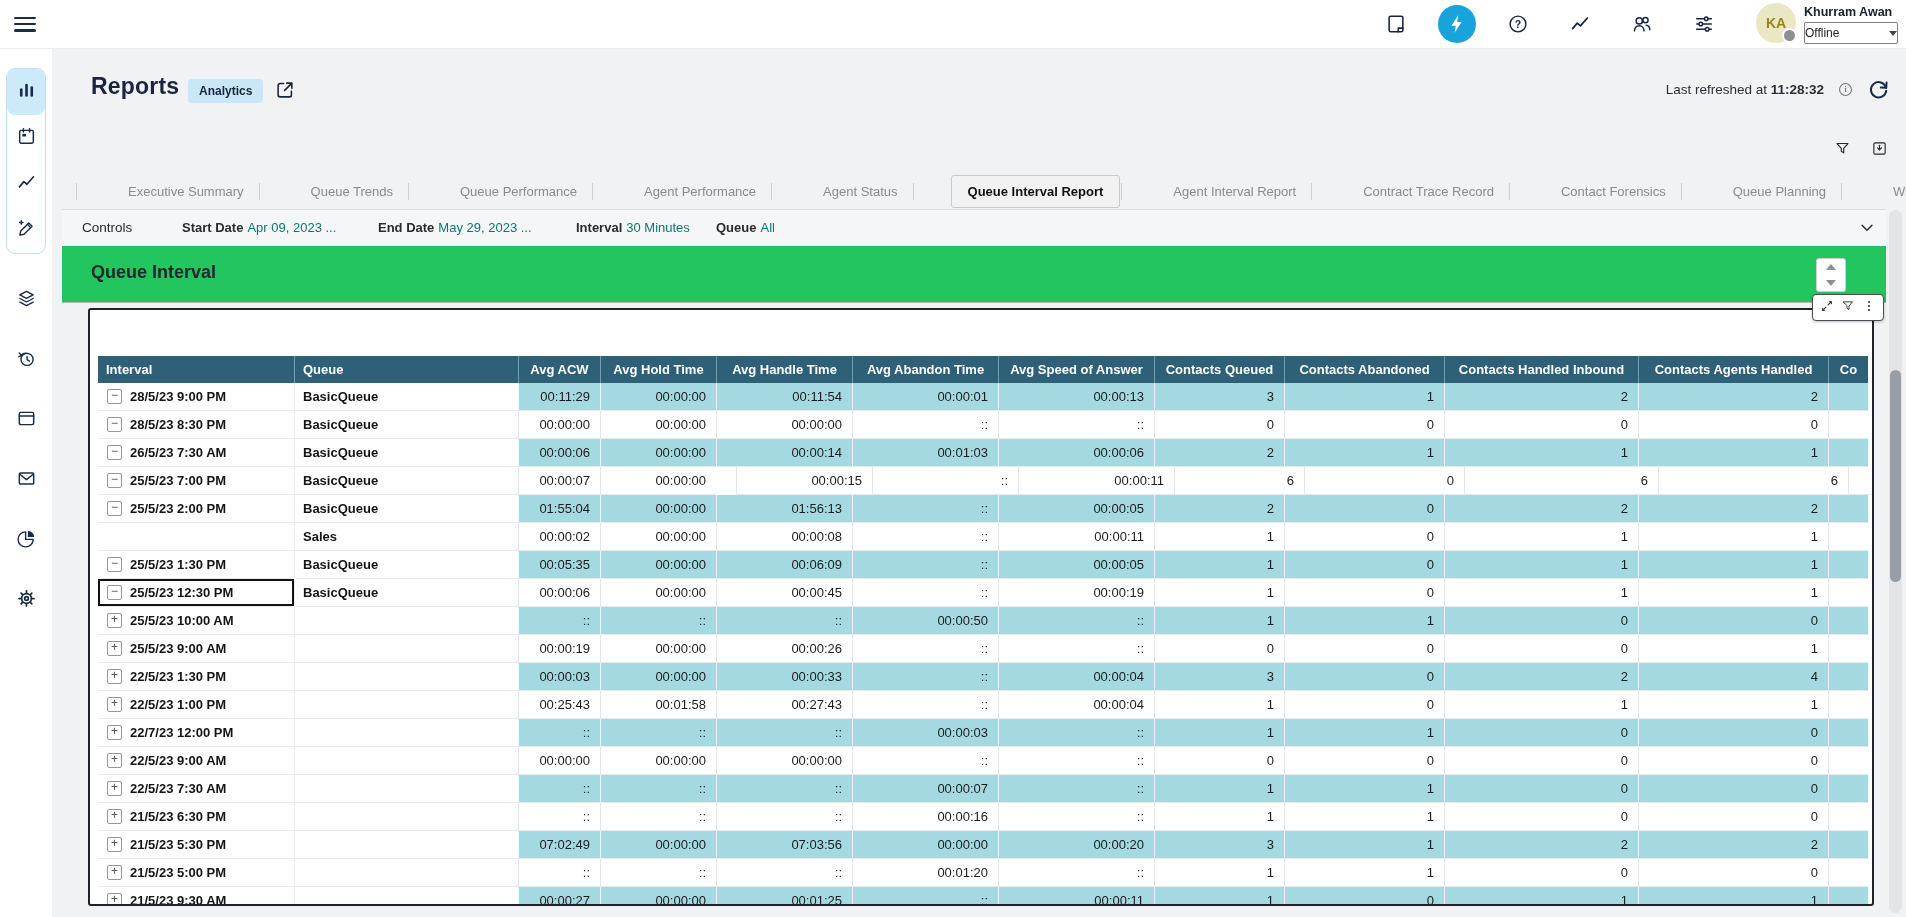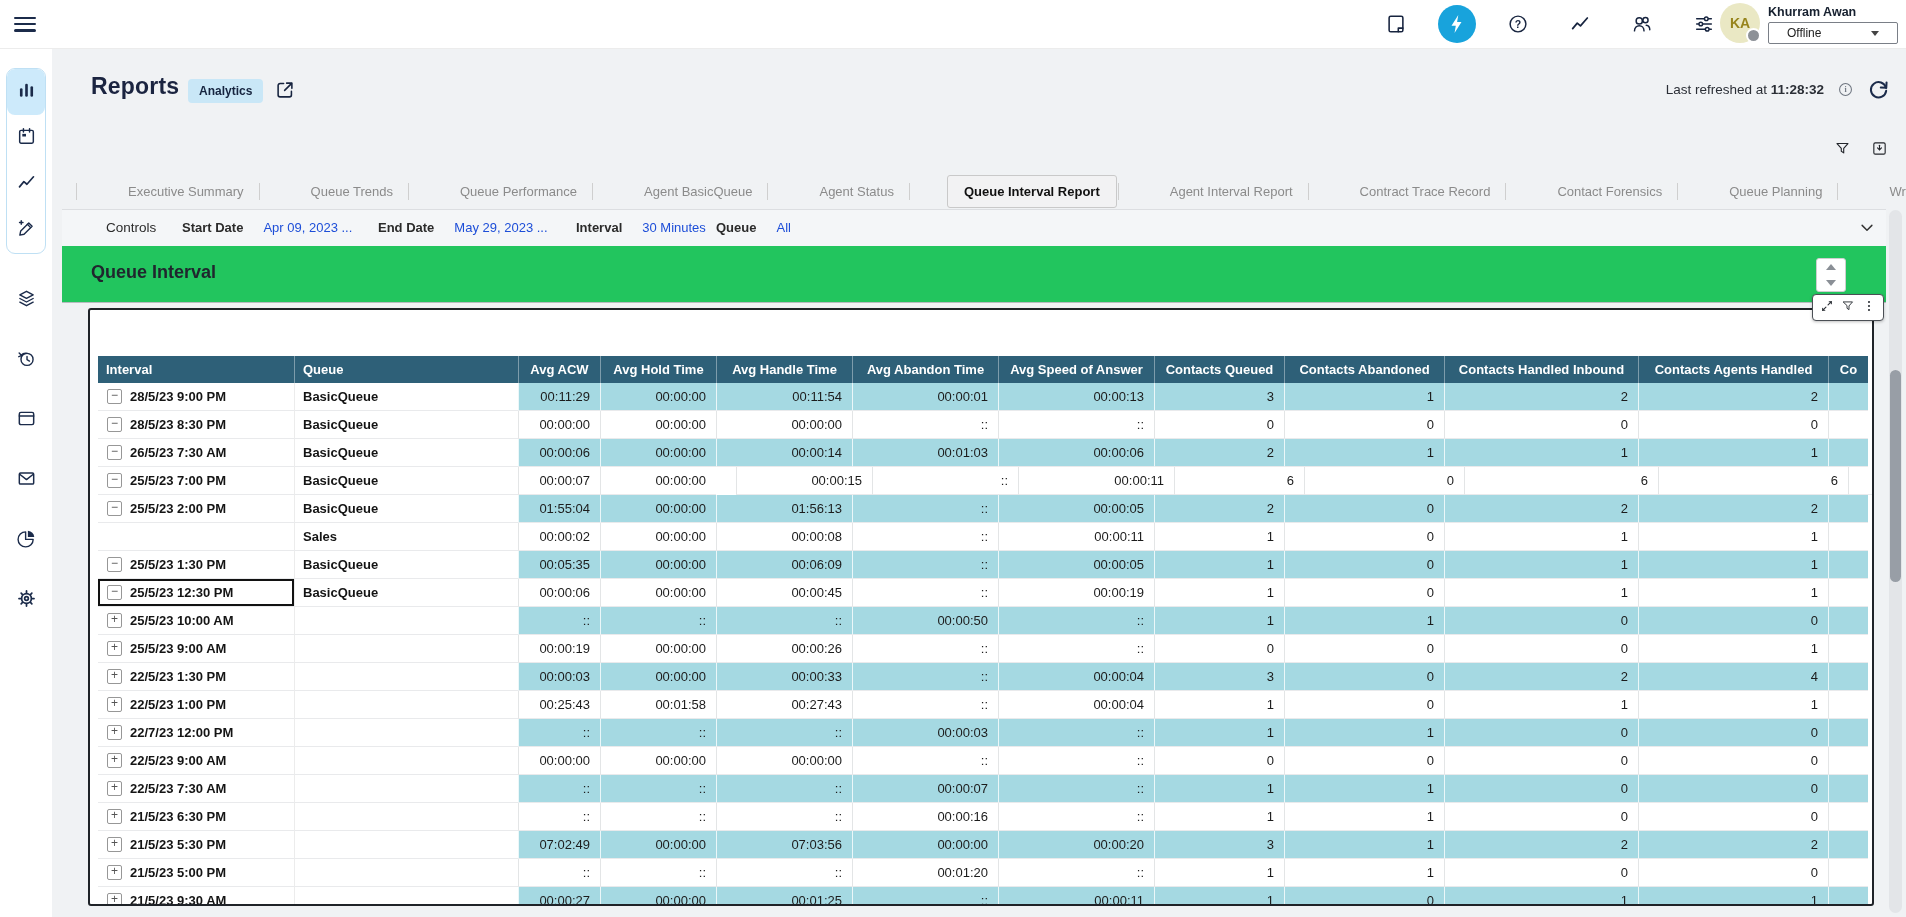--- a/index.html
+++ b/index.html
@@ -12,21 +12,21 @@
   .hamburger span{display:block;height:2.6px;background:#1b2b4a;border-radius:2px;margin:3.6px 0;}
   .tb-icons{position:absolute;right:182px;top:4px;height:40px;display:flex;align-items:center;gap:22px;}
   .tbicon{width:40px;height:40px;display:flex;align-items:center;justify-content:center;color:#17243f;cursor:pointer;}
   .tbicon svg{width:22px;height:22px;}
   .tbicon.active{background:#18a3dc;border-radius:50%;width:38px;height:38px;color:#fff;}
   .userblock{position:absolute;right:8px;top:3px;display:flex;gap:8px;align-items:flex-start;}
   .avatar{width:40px;height:40px;border-radius:50%;background:#eae8c4;color:#97841c;font-weight:bold;font-size:14px;display:flex;align-items:center;justify-content:center;position:relative;}
   .avatar .dot{position:absolute;right:-1px;bottom:0;width:11px;height:11px;border-radius:50%;background:#8d9197;border:2px solid #fff;}
   .user-meta{display:flex;flex-direction:column;gap:3px;padding-top:2px;}
   .user-name{font-size:12.5px;font-weight:bold;color:#16202f;}
-  .status-select{width:92px;height:20px;border:1px solid #7a7f87;border-radius:2px;background:#fff;font-size:12px;display:flex;align-items:center;justify-content:space-between;padding:0 18px;cursor:pointer;color:#222;}
+  .status-select{width:92px;height:20px;border:1px solid #7a7f87;border-radius:2px;background:#fff;font-size:12px;display:flex;align-items:center;justify-content:space-between;padding:0 0;cursor:pointer;color:#222;}
   .status-select .tri{width:0;height:0;border-left:4px solid transparent;border-right:4px solid transparent;border-top:5px solid #444;}
 
   
   .sidebar{position:absolute;left:0;top:48px;bottom:0;width:52px;background:#fff;z-index:20;padding-top:20px;box-sizing:border-box;}
   .side-group{width:38px;margin:0 auto;border:1px solid #bfe0f4;border-radius:9px;background:#fff;overflow:hidden;}
   .side-item{width:38px;height:46px;display:flex;align-items:center;justify-content:center;color:#1b2b4a;cursor:pointer;margin:0 auto;}
   .side-item.active{background:#cdeafb;border-radius:8px;}
   .side-item.single{margin-top:14px;}
   .side-item.first-single{margin-top:23px;}
   .side-item svg{width:21px;height:21px;}
@@ -45,24 +45,24 @@
 
   
   .tabs{position:absolute;left:23px;top:126px;height:34px;display:flex;align-items:center;}
   .tabsep{width:1px;height:17px;background:#cfcfcf;margin:0 1px;}
   .tab{font-size:13px;color:#8b8b8b;padding:8px 14px;white-space:nowrap;cursor:pointer;margin-left:36px;}
   .tab.active{color:#111;font-weight:bold;background:#f2f2f3;border:1px solid #c9c9c9;border-radius:3px;padding:8px 16px;}
   .tabs-rule{position:absolute;left:10px;right:20px;top:161px;height:1px;background:#dcdee1;}
 
   
   .controls{position:absolute;left:10px;right:20px;top:162px;height:36px;border-bottom:1px solid #9aa0a6;background:#f4f6f8;}
-  .controls .clabel{position:absolute;left:20px;top:10px;font-size:13.5px;color:#2b2b2b;margin-left:24px;}
+  .controls .clabel{position:absolute;left:20px;top:10px;font-size:13.5px;color:#2b2b2b;}
   .cfield{position:absolute;top:10px;font-size:13px;white-space:nowrap;cursor:pointer;}
   .cfield .fl{font-weight:bold;color:#2b2b2b;}
-  .cfield .fv{color:#1d4ed8;margin-left:20px;}
+  .cfield .fv{color:#0f766e;margin-left:4px;}
   .cf0{left:120px}.cf1{left:316px}.cf2{left:514px}.cf3{left:654px}
   .controls .chev{position:absolute;right:10px;top:9px;width:18px;height:18px;color:#333;cursor:pointer;}
 
   
   .section-strip{position:absolute;left:10px;right:20px;top:198px;height:56px;background:#22c55e;border-bottom:1px solid #b7bbc0;}
   .section-title{position:absolute;left:29px;top:16px;font-size:18px;font-weight:bold;color:#20262e;}
   .spinner{position:absolute;right:40px;top:12px;width:28px;height:32px;background:#fff;border:1px solid #cfcfcf;border-radius:3px;display:flex;flex-direction:column;}
   .spin-btn{flex:1;display:flex;align-items:center;justify-content:center;cursor:pointer;}
   .tri-up{width:0;height:0;border-left:5px solid transparent;border-right:5px solid transparent;border-bottom:6px solid #8a8f96;}
   .tri-dn{width:0;height:0;border-left:5px solid transparent;border-right:5px solid transparent;border-top:6px solid #8a8f96;}
@@ -275,21 +275,21 @@
     </div>
 
     <div class="tabs" id="tabs">
         <span class="tabsep"></span>
         <span class="tab">Executive Summary</span>
         <span class="tabsep"></span>
         <span class="tab">Queue Trends</span>
         <span class="tabsep"></span>
         <span class="tab">Queue Performance</span>
         <span class="tabsep"></span>
-        <span class="tab">Agent BasicQueue</span>
+        <span class="tab">Agent Performance</span>
         <span class="tabsep"></span>
         <span class="tab">Agent Status</span>
         <span class="tabsep"></span>
         <span class="tab active">Queue Interval Report</span>
         <span class="tabsep"></span>
         <span class="tab">Agent Interval Report</span>
         <span class="tabsep"></span>
         <span class="tab">Contract Trace Record</span>
         <span class="tabsep"></span>
         <span class="tab">Contact Forensics</span>

